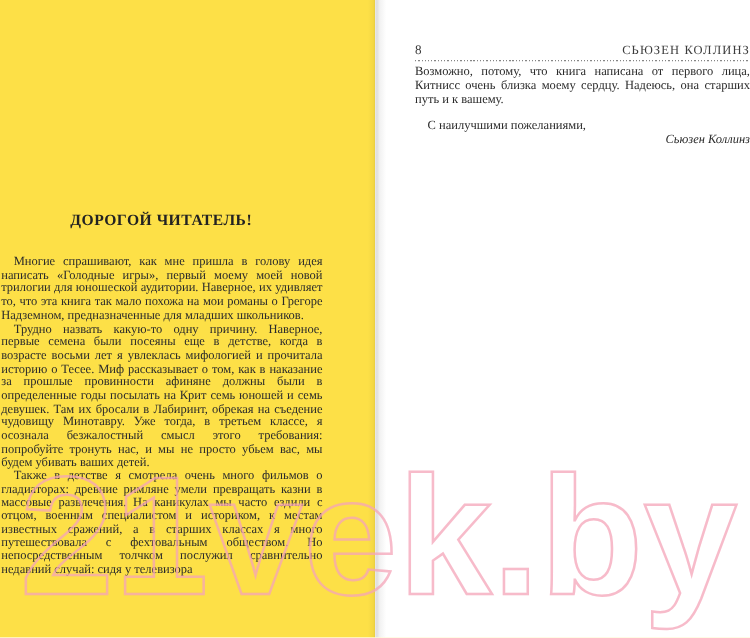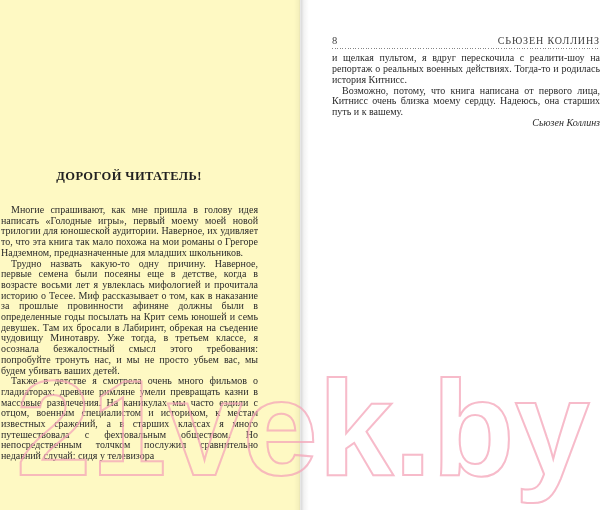--- a/index.html
+++ b/index.html
@@ -15,21 +15,21 @@
     position: relative;
     width: 600px;
     height: 510px;
     background: #ffffff;
   }
   
   .page-left {
     position: absolute;
     left: 0; top: 0;
     width: 300px; height: 510px;
-    background: #fef9c3;
+    background: #fde047;
   }
   .chapter-heading {
     margin: 169px 0 0 0;
     width: 258px;
     text-align: center;
     font-size: 12.5px;
     line-height: 15px;
     font-weight: bold;
     letter-spacing: 0.4px;
     color: #222222;
@@ -148,22 +148,22 @@
   <div class="gutter"></div>
 
   <div class="page-right">
     <div class="inner">
       <div class="running-head">
         <span class="page-number">8</span>
         <span class="running-title">СЬЮЗЕН КОЛЛИНЗ</span>
       </div>
       <div class="dotted-rule"></div>
       <div class="paras">
-          <p>и щелкая пультом, я вдруг перескочила с реалити-шоу на репортаж о реальных военных действиях. Тогда-то и родилась история Китнисс.</p>
           <p>Возможно, потому, что книга написана от первого лица, Китнисс очень близка моему сердцу. Надеюсь, она старших путь и к вашему.</p>
         </div>
+      <p class="closing">С наилучшими пожеланиями,</p>
       <p class="signature">Сьюзен Коллинз</p>
     </div>
   </div>
 
   <div class="watermark">21vek.by</div>
 
 </div>
 
 </body></html>

